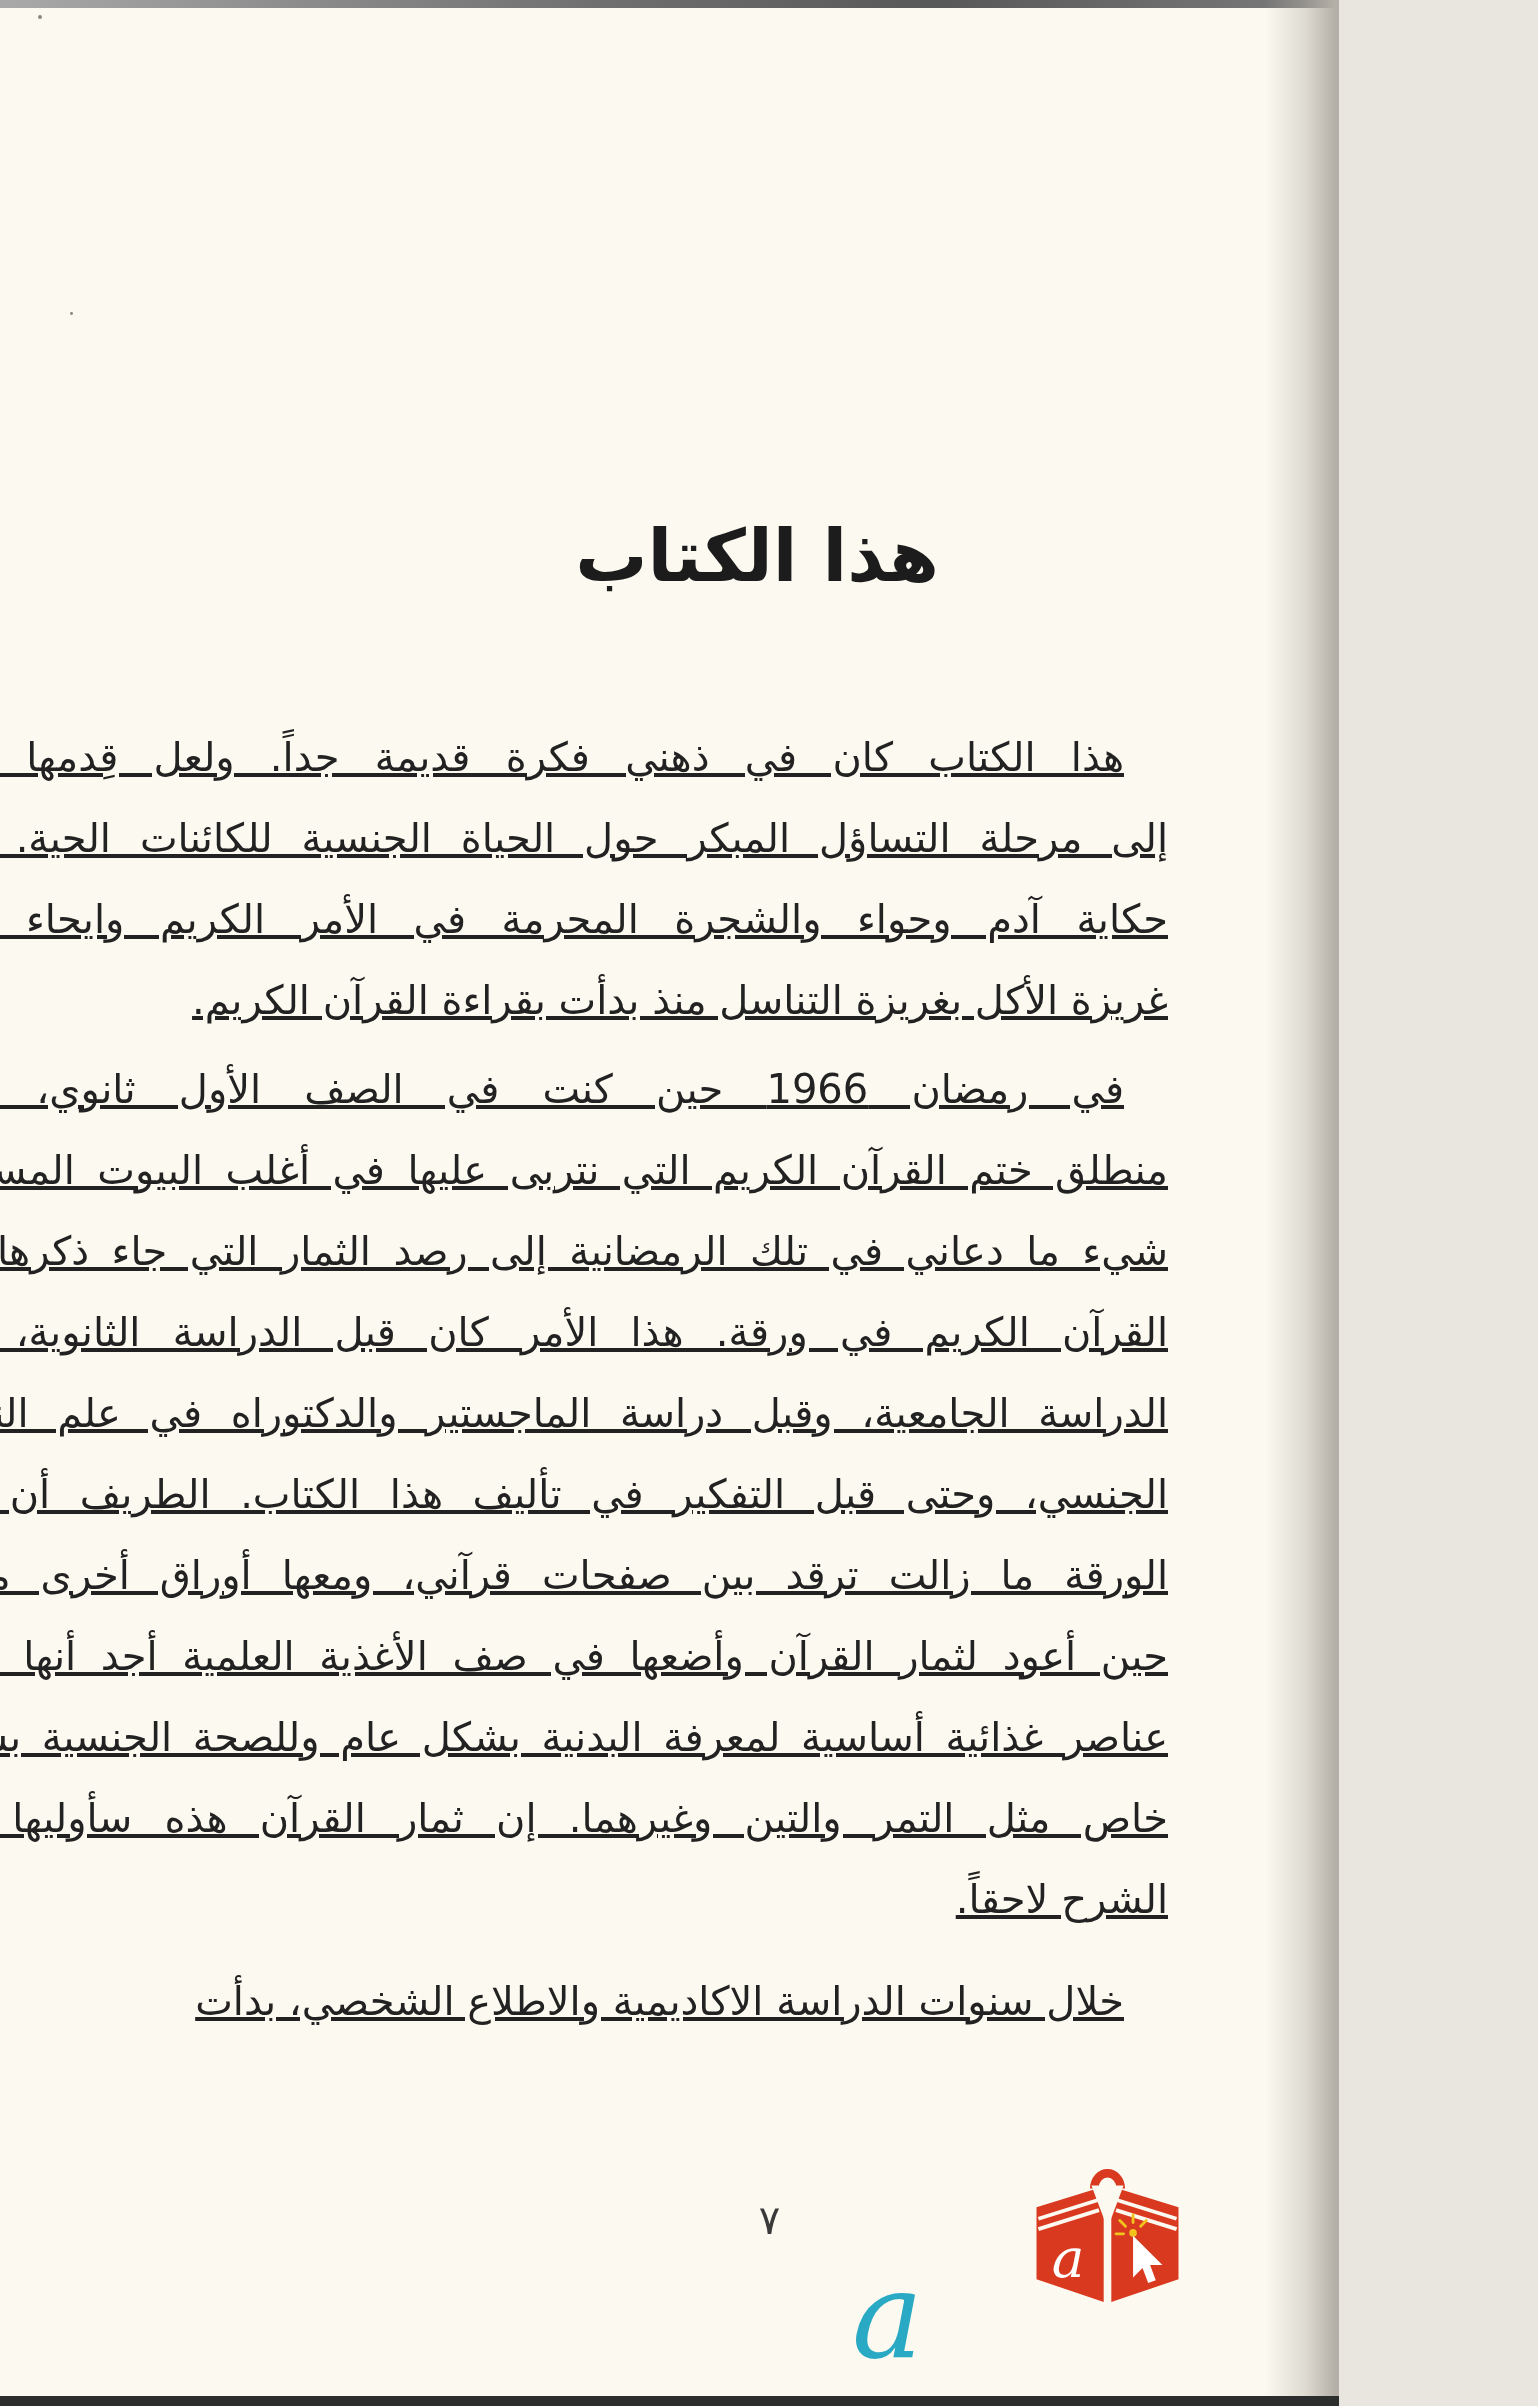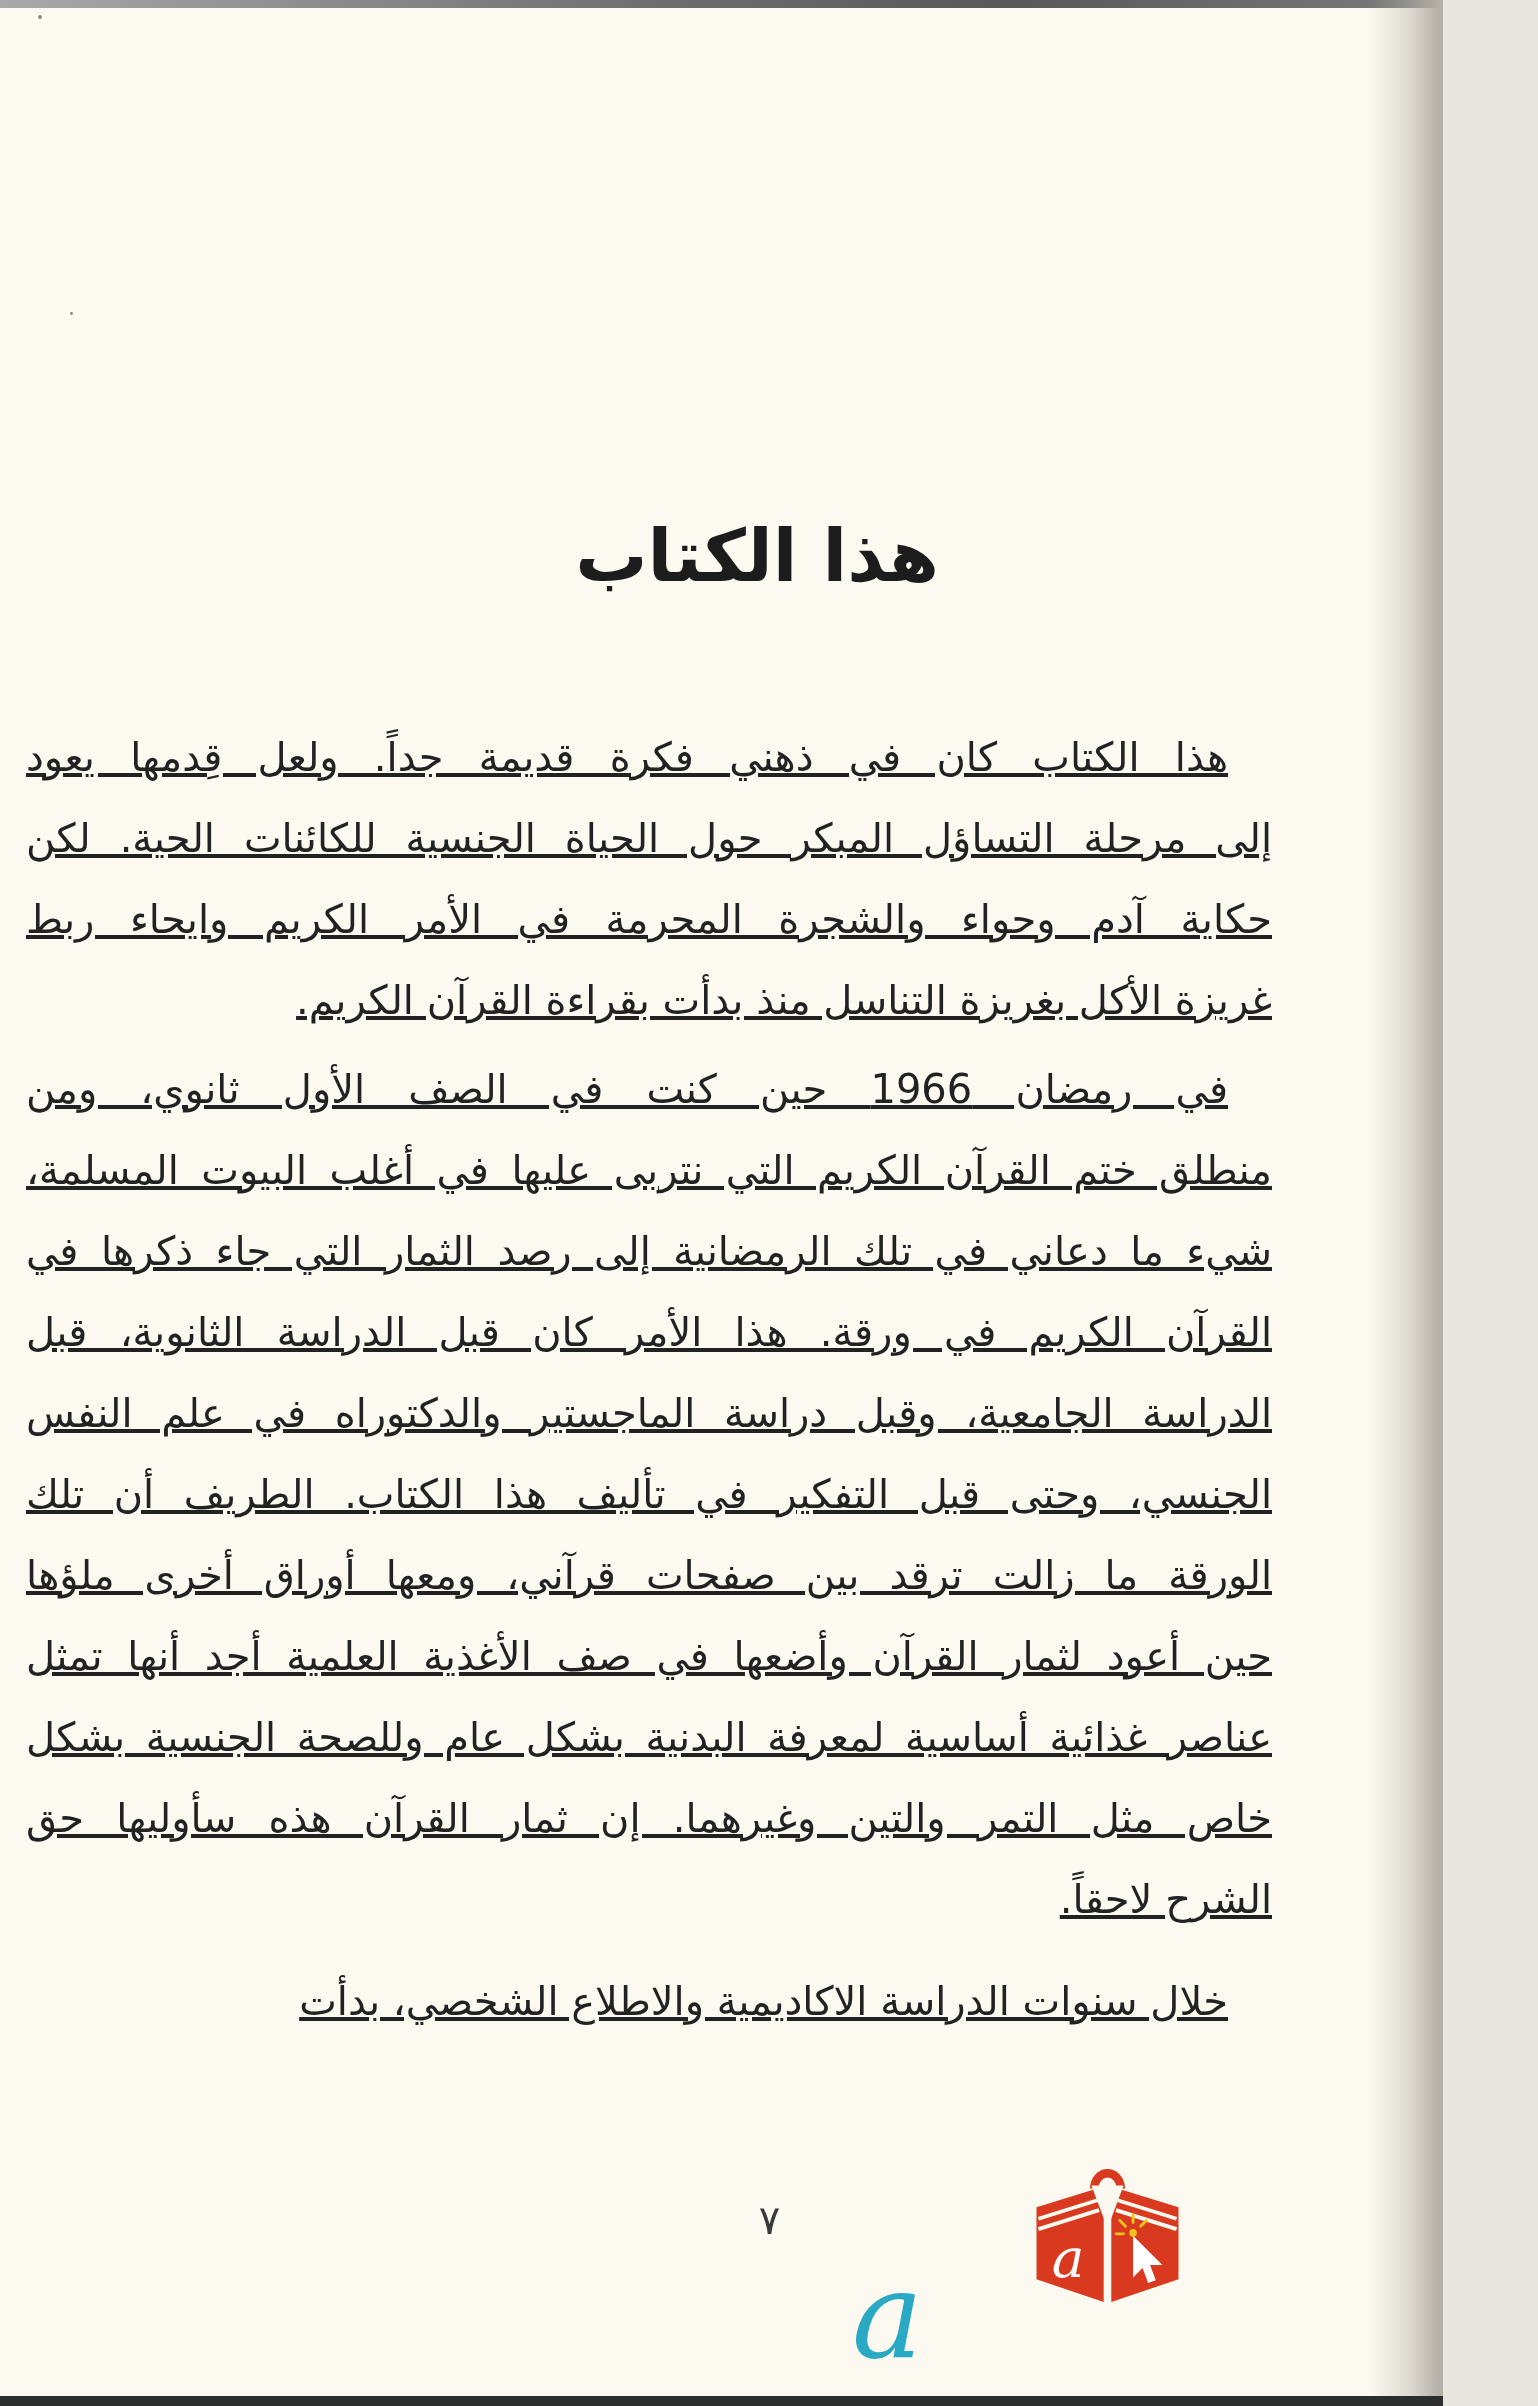--- a/index.html
+++ b/index.html
@@ -1,18 +1,18 @@
 <!DOCTYPE html>
 <html style="font-size:15px"><head>
 <meta charset="utf-8">
 <style>
   html, body { margin: 0; padding: 0; background: #e8e6de; }
   .scan-page {
     position: relative;
-    width: 1443px;
+    width: 1339px;
     height: 2407px;
     background: #fcfaf0;
     overflow: hidden;
     font-family: "DejaVu Sans", sans-serif;
   }
   .top-scan-edge {
     position: absolute; top: 0; left: 0; right: 0; height: 7.6px;
     background: linear-gradient(90deg, #a9a9a9, #6f6f6f 45%, #585858 70%, #7c7c7c);
   }
   .bottom-scan-edge {

